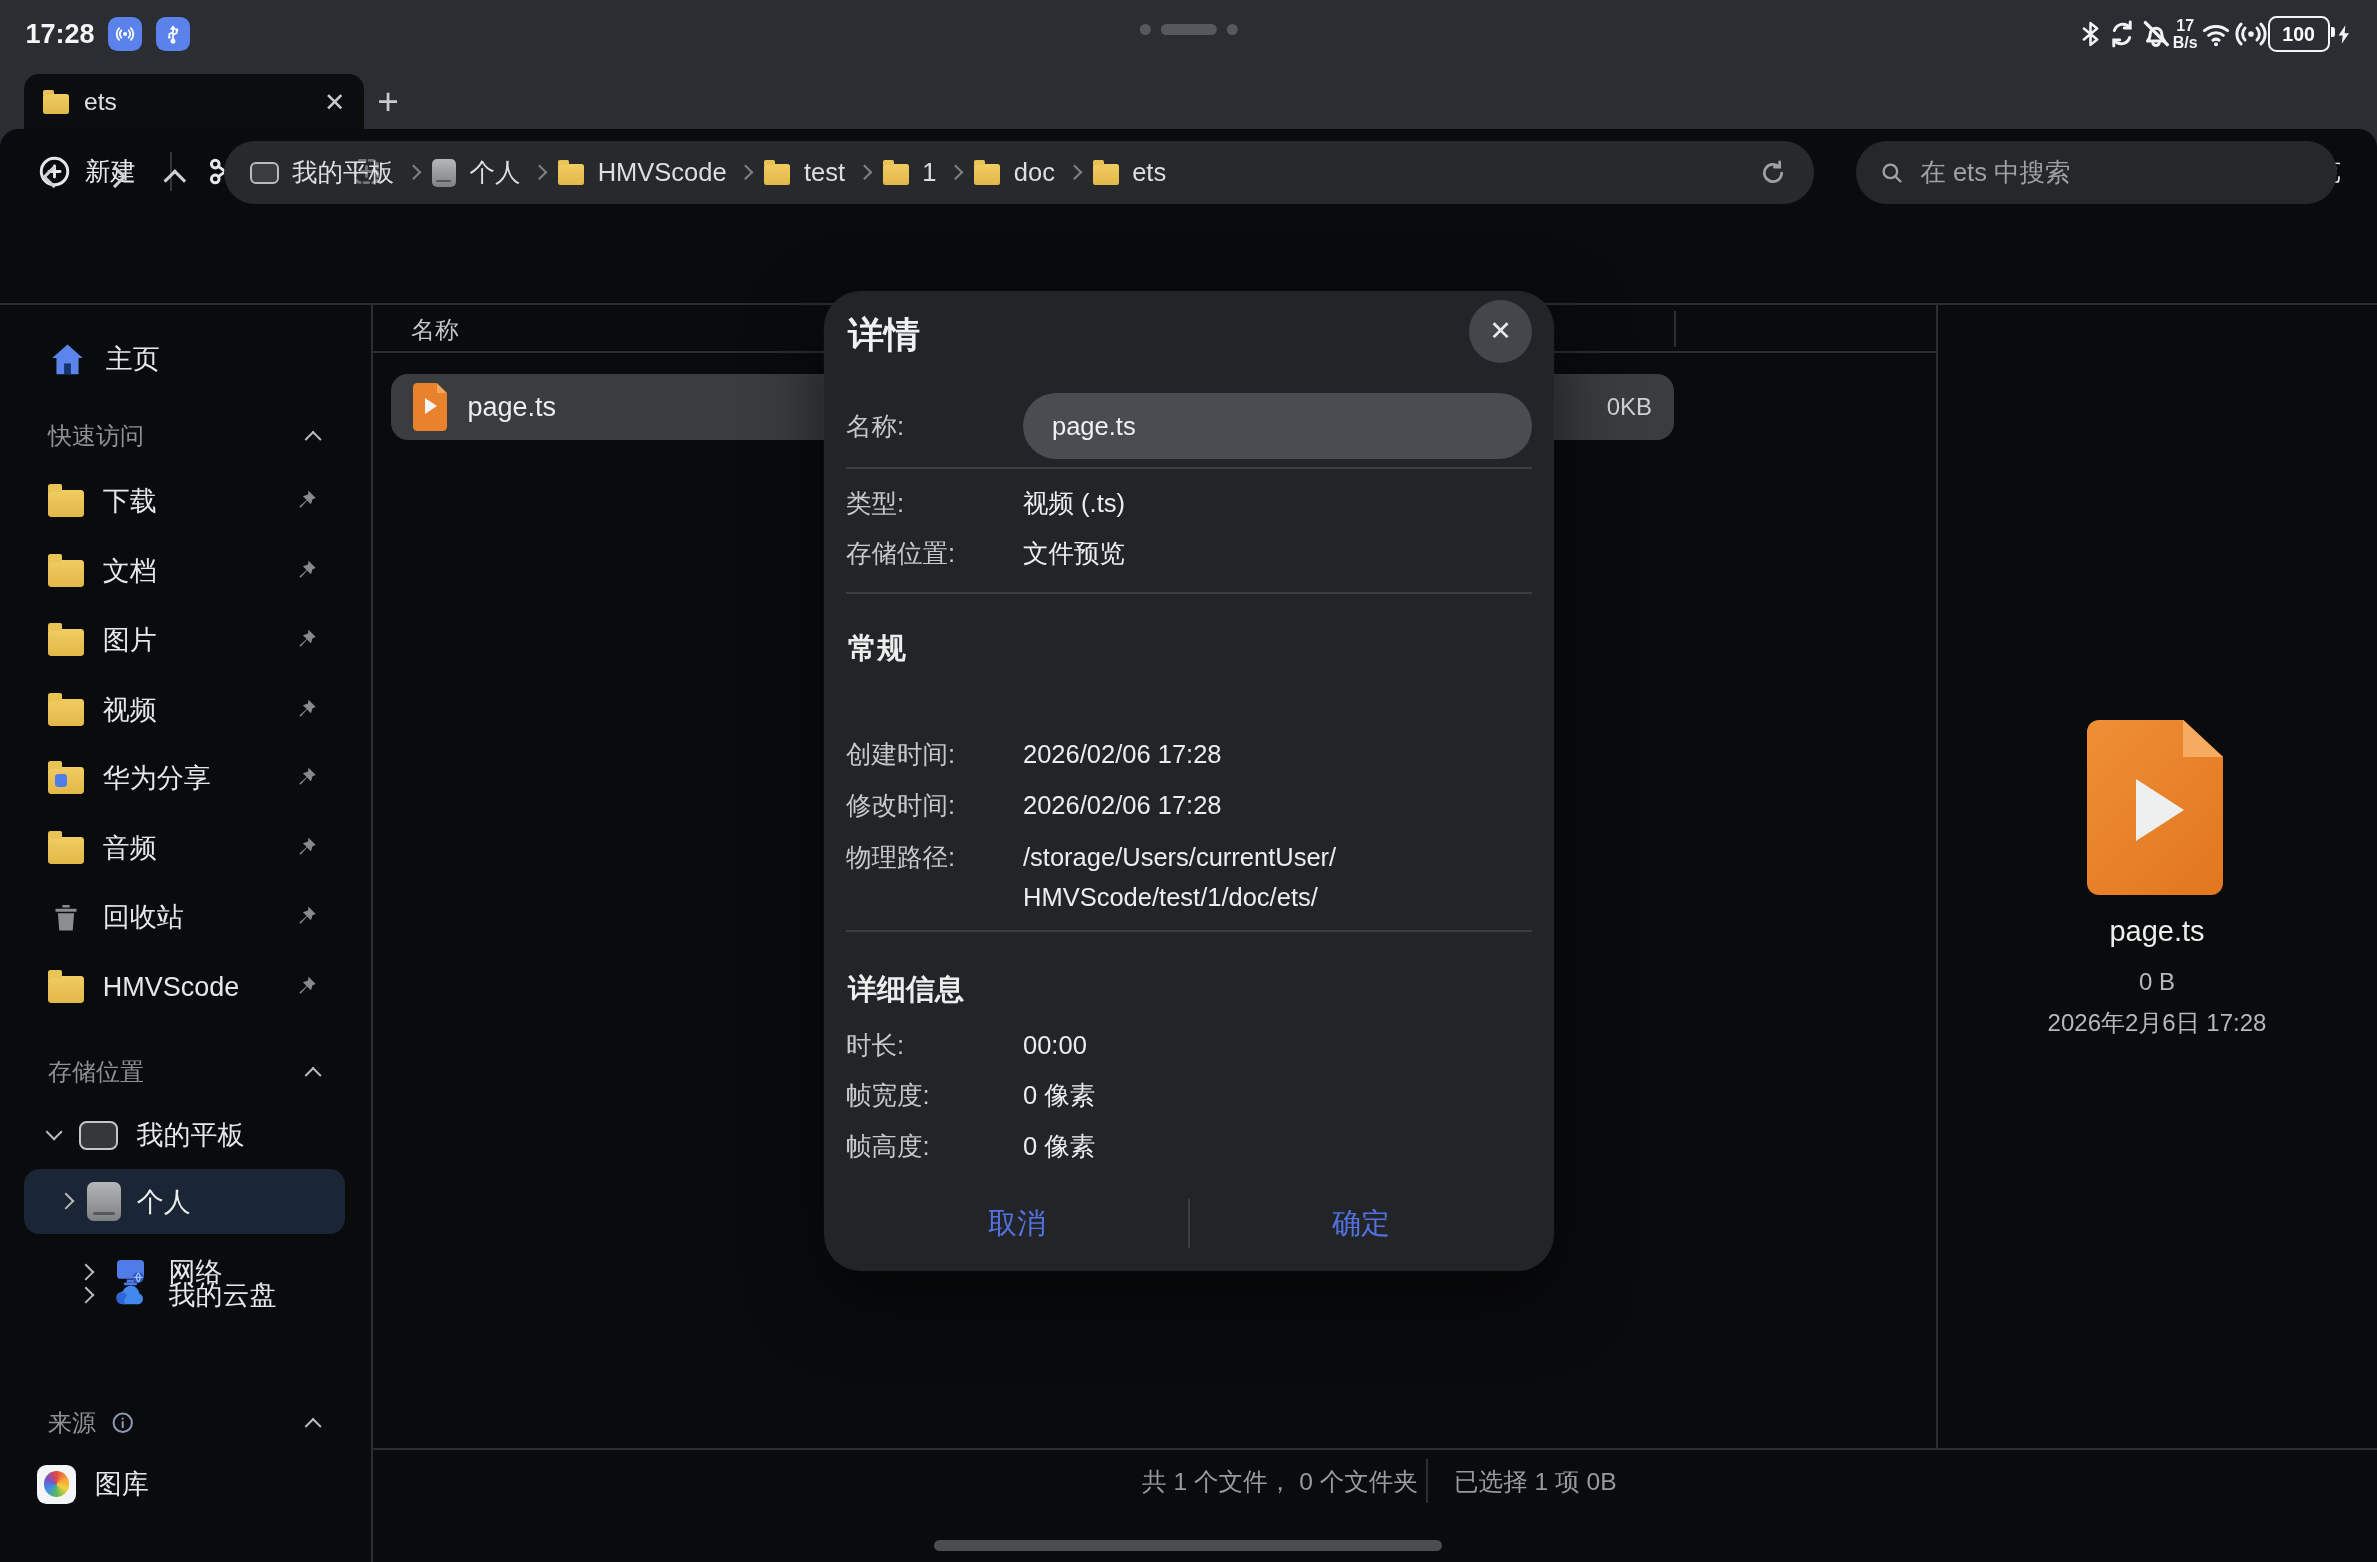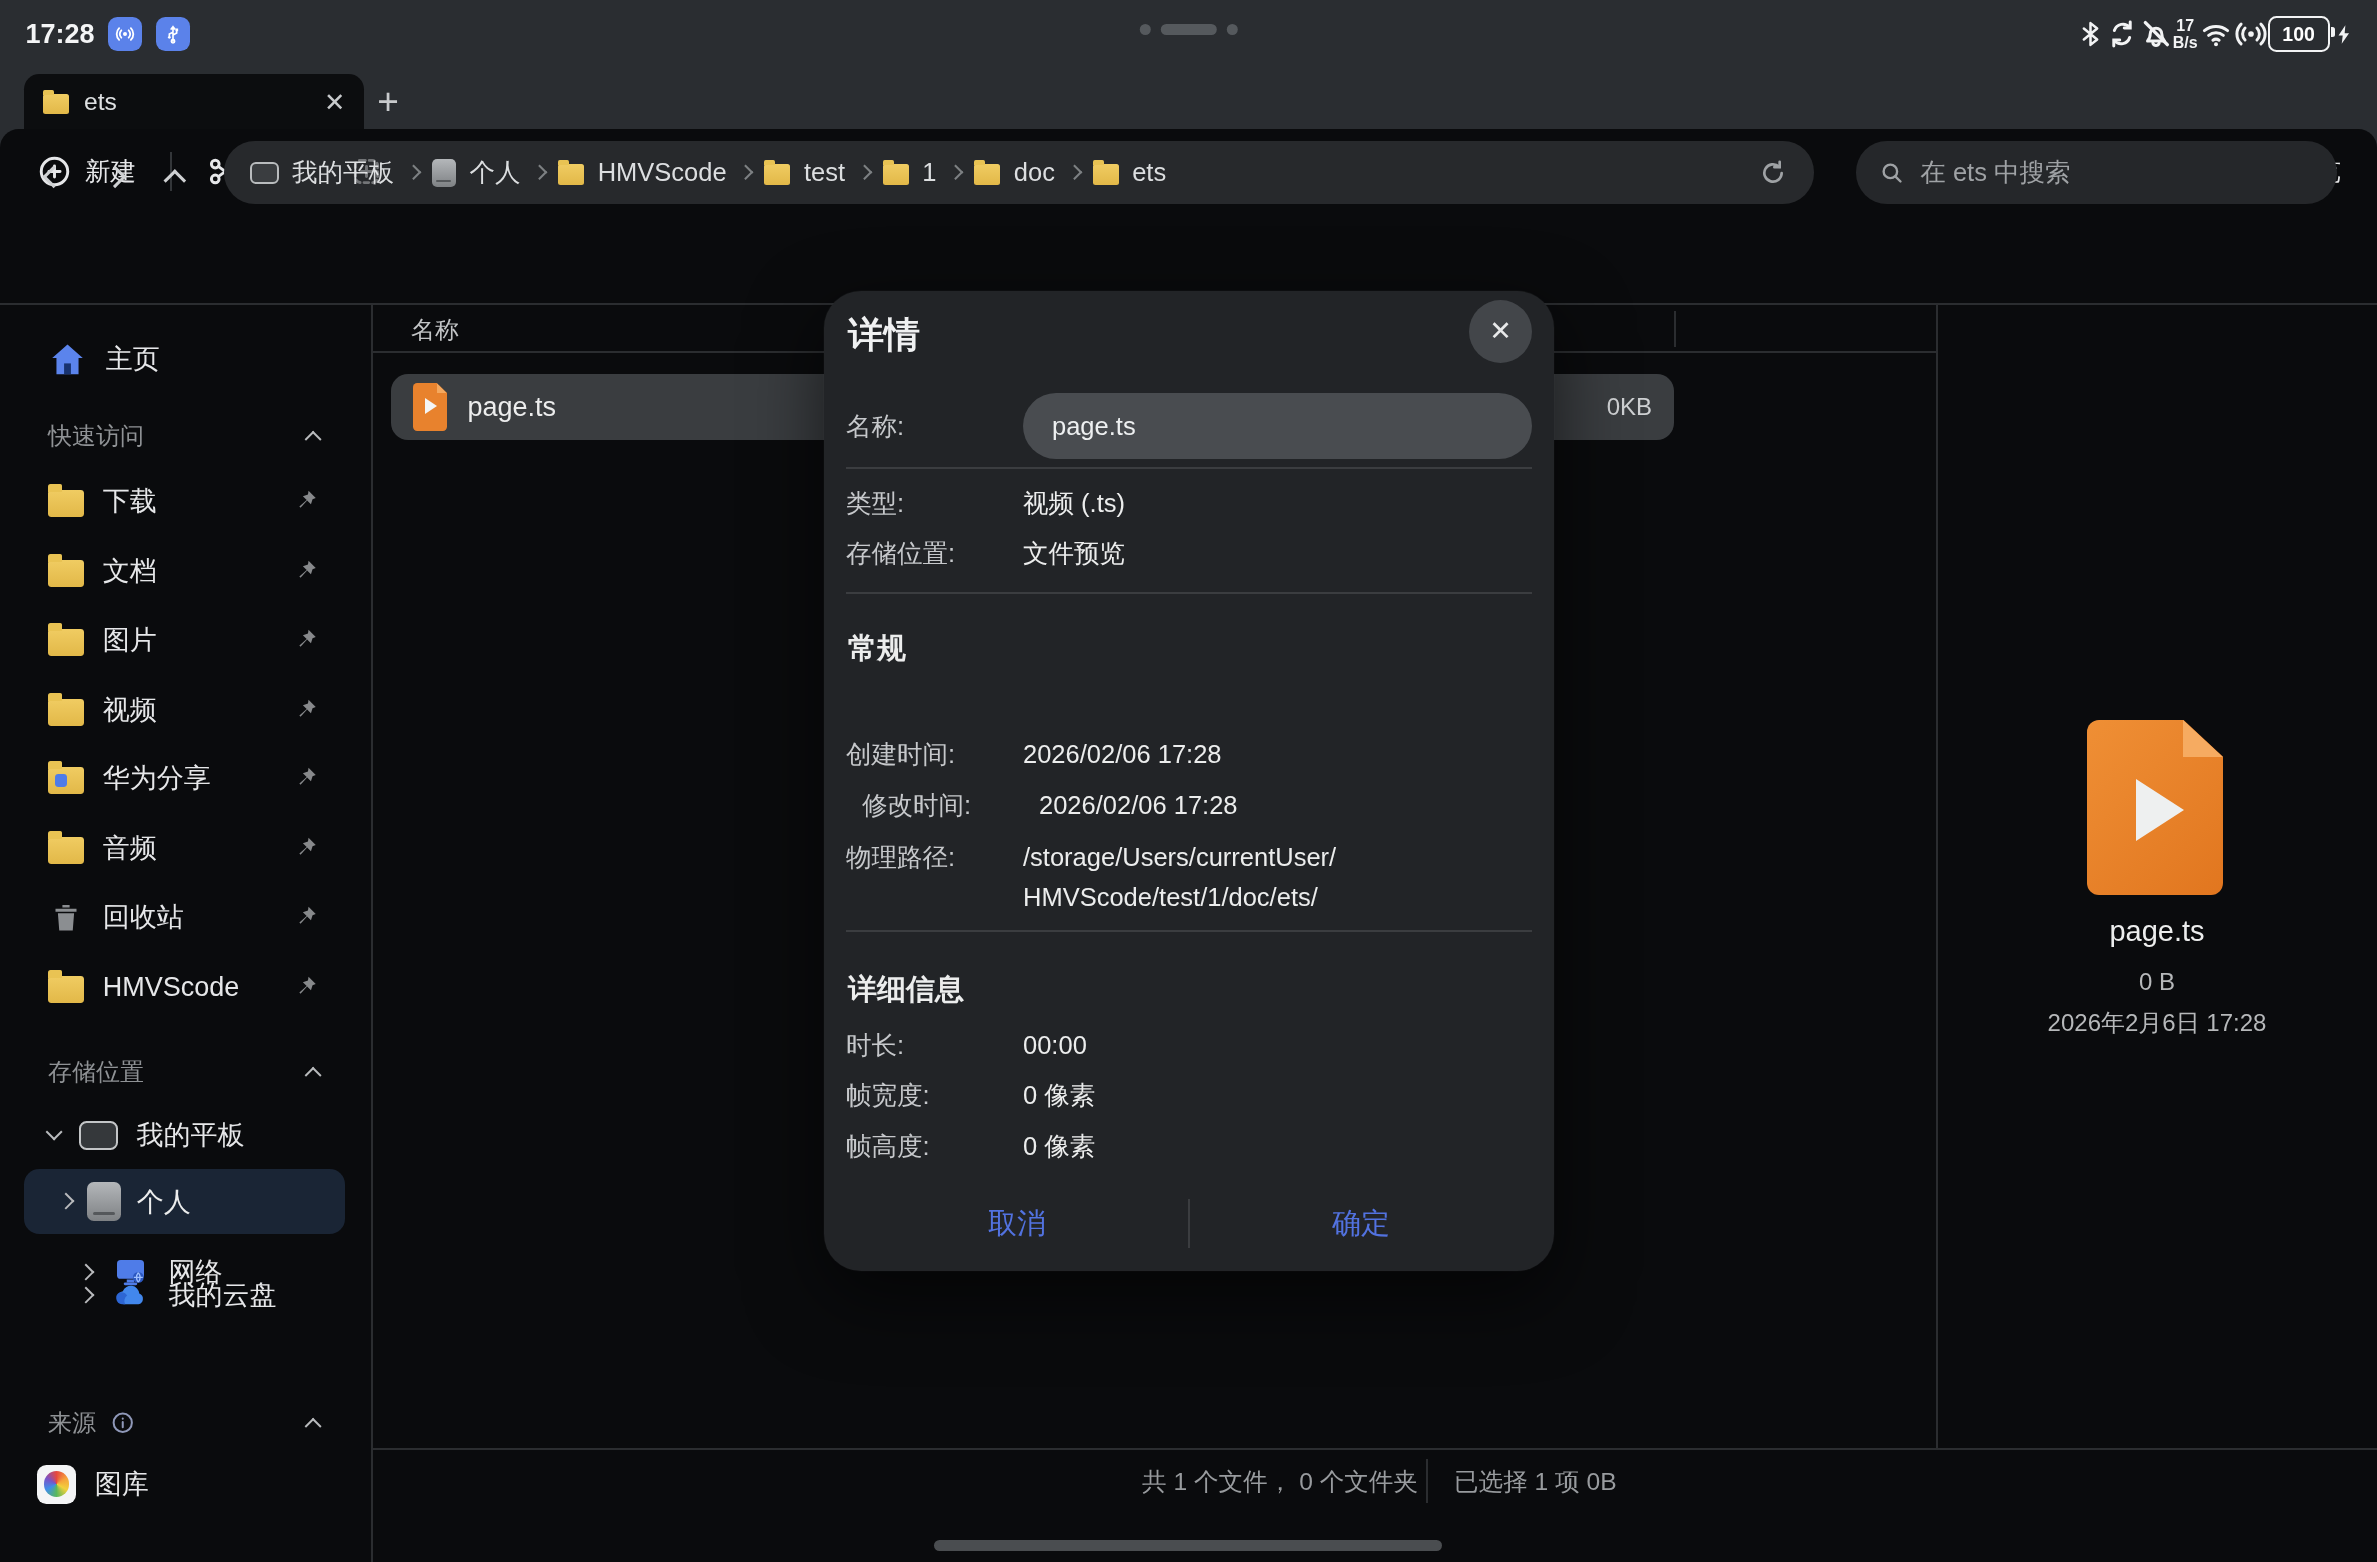--- a/index.html
+++ b/index.html
@@ -506,21 +506,21 @@
       </div>
 
       <div class="ddiv" style="top:301px;"></div>
 
       <div class="dsec" style="top:338px;">常规</div>
 
       <div class="drow" style="top:446px;">
         <span class="dlab">创建时间:</span>
         <span class="dval">2026/02/06 17:28</span>
       </div>
-      <div class="drow" style="top:497px;margin-left:16px;">
+      <div class="drow" style="top:497px;">
         <span class="dlab">修改时间:</span>
         <span class="dval">2026/02/06 17:28</span>
       </div>
       <div class="drow" style="top:546px;height:80px;align-items:flex-start;">
         <span class="dlab" style="line-height:40px;">物理路径:</span>
         <span class="dval" style="line-height:40px;">
           <span>/storage/Users/currentUser/</span><br>
           <span>HMVScode/test/1/doc/ets/</span>
         </span>
       </div>

